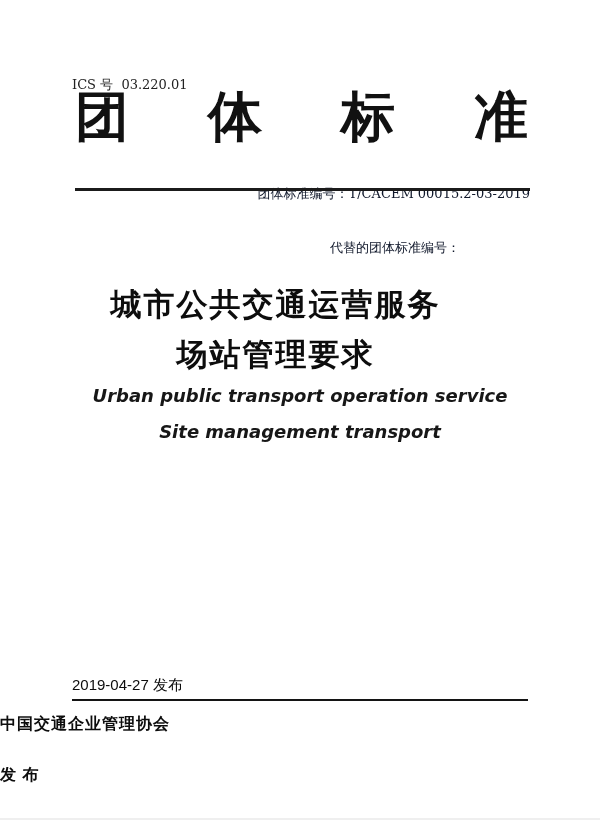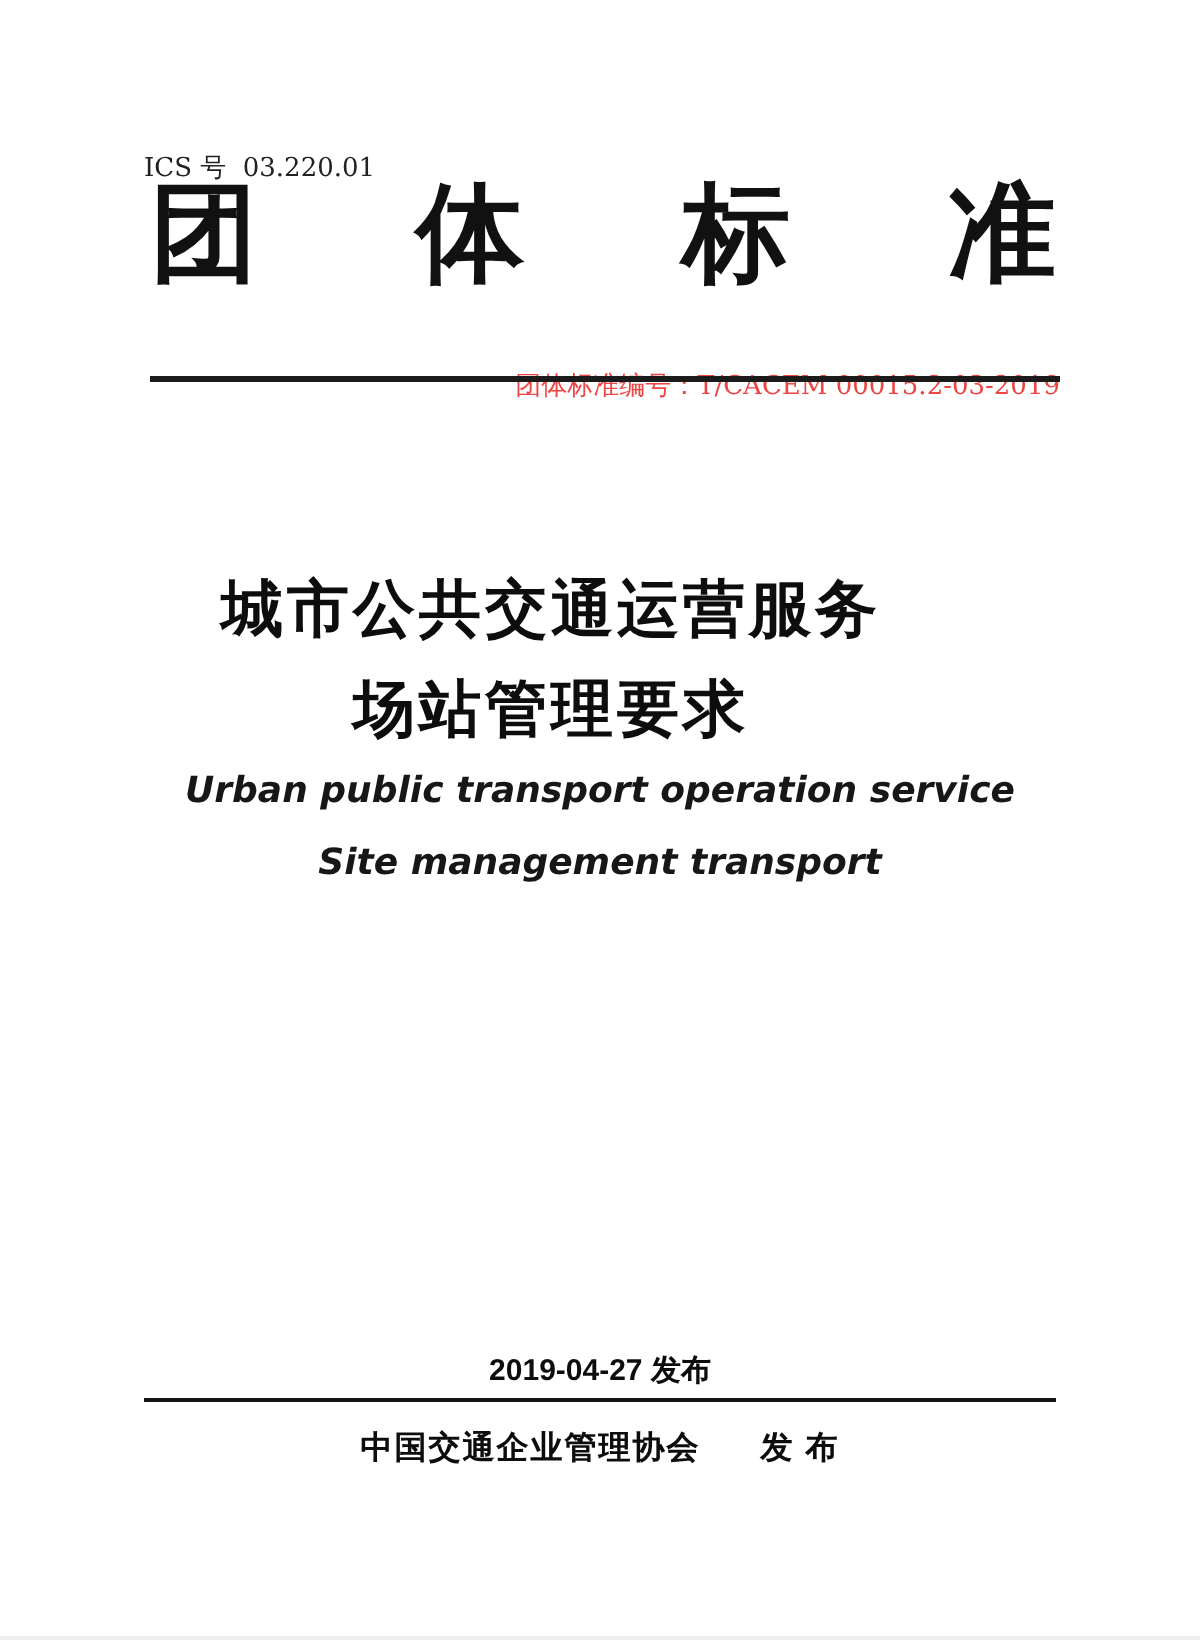--- a/index.html
+++ b/index.html
@@ -43,21 +43,21 @@
   }
 
   
   .std-number-block {
     top: 149px;
     right: 70px;
     text-align: right;
     font-family: "DejaVu Serif", "Liberation Serif", serif;
     font-size: 13px;
     line-height: 18px;
-    color: #ef4444;
+    color: #0f172a;
     white-space: pre;
   }
   .std-number-block .replaced-line {
     padding-right: 70px;
   }
 
   .rule-thick {
     left: 75px;
     top: 188px;
     width: 455px;
@@ -91,40 +91,41 @@
   }
   .title-en.l1 { top: 385px; }
   .title-en.l2 { top: 421px; }
 
   
   .date-row {
     left: 72px;
     top: 676px;
     width: 456px;
     display: flex;
-    justify-content: center;
-    font-weight: 700;
+    justify-content: space-between;
+    font-weight: 400;
     font-size: 15px;
     padding-bottom: 4px;
     border-bottom: 2.5px solid #141414;
     color: #0d0d0d;
     white-space: pre;
   }
 
   .publisher-row {
     left: 0;
     top: 714px;
     width: 600px;
     display: flex;
     justify-content: center;
     gap: 30px;
     font-weight: 700;
     font-size: 16px;
     letter-spacing: 1px;
     color: #0d0d0d;
+    flex-direction: column;
   }
 
   
   .watermark {
     top: 778px;
     right: 16px;
     display: flex;
     align-items: center;
     gap: 6px;
     color: #d6d6d6;
@@ -151,20 +152,21 @@
 
 <div class="abs band-title">
   <span>团</span>
   <span>体</span>
   <span>标</span>
   <span>准</span>
 </div>
 
 <div class="abs std-number-block">
   <div><span>团体标准编号：</span><span>T/CACEM 00015.2-03-2019</span></div>
+  <div class="replaced-line">代替的团体标准编号：</div>
 </div>
 
 <div class="abs rule-thick"></div>
 
 <div class="abs title-cn l1">城市公共交通运营服务</div>
 <div class="abs title-cn l2">场站管理要求</div>
 
 <div class="abs title-en l1">Urban public transport operation service</div>
 <div class="abs title-en l2">Site management transport</div>
 

